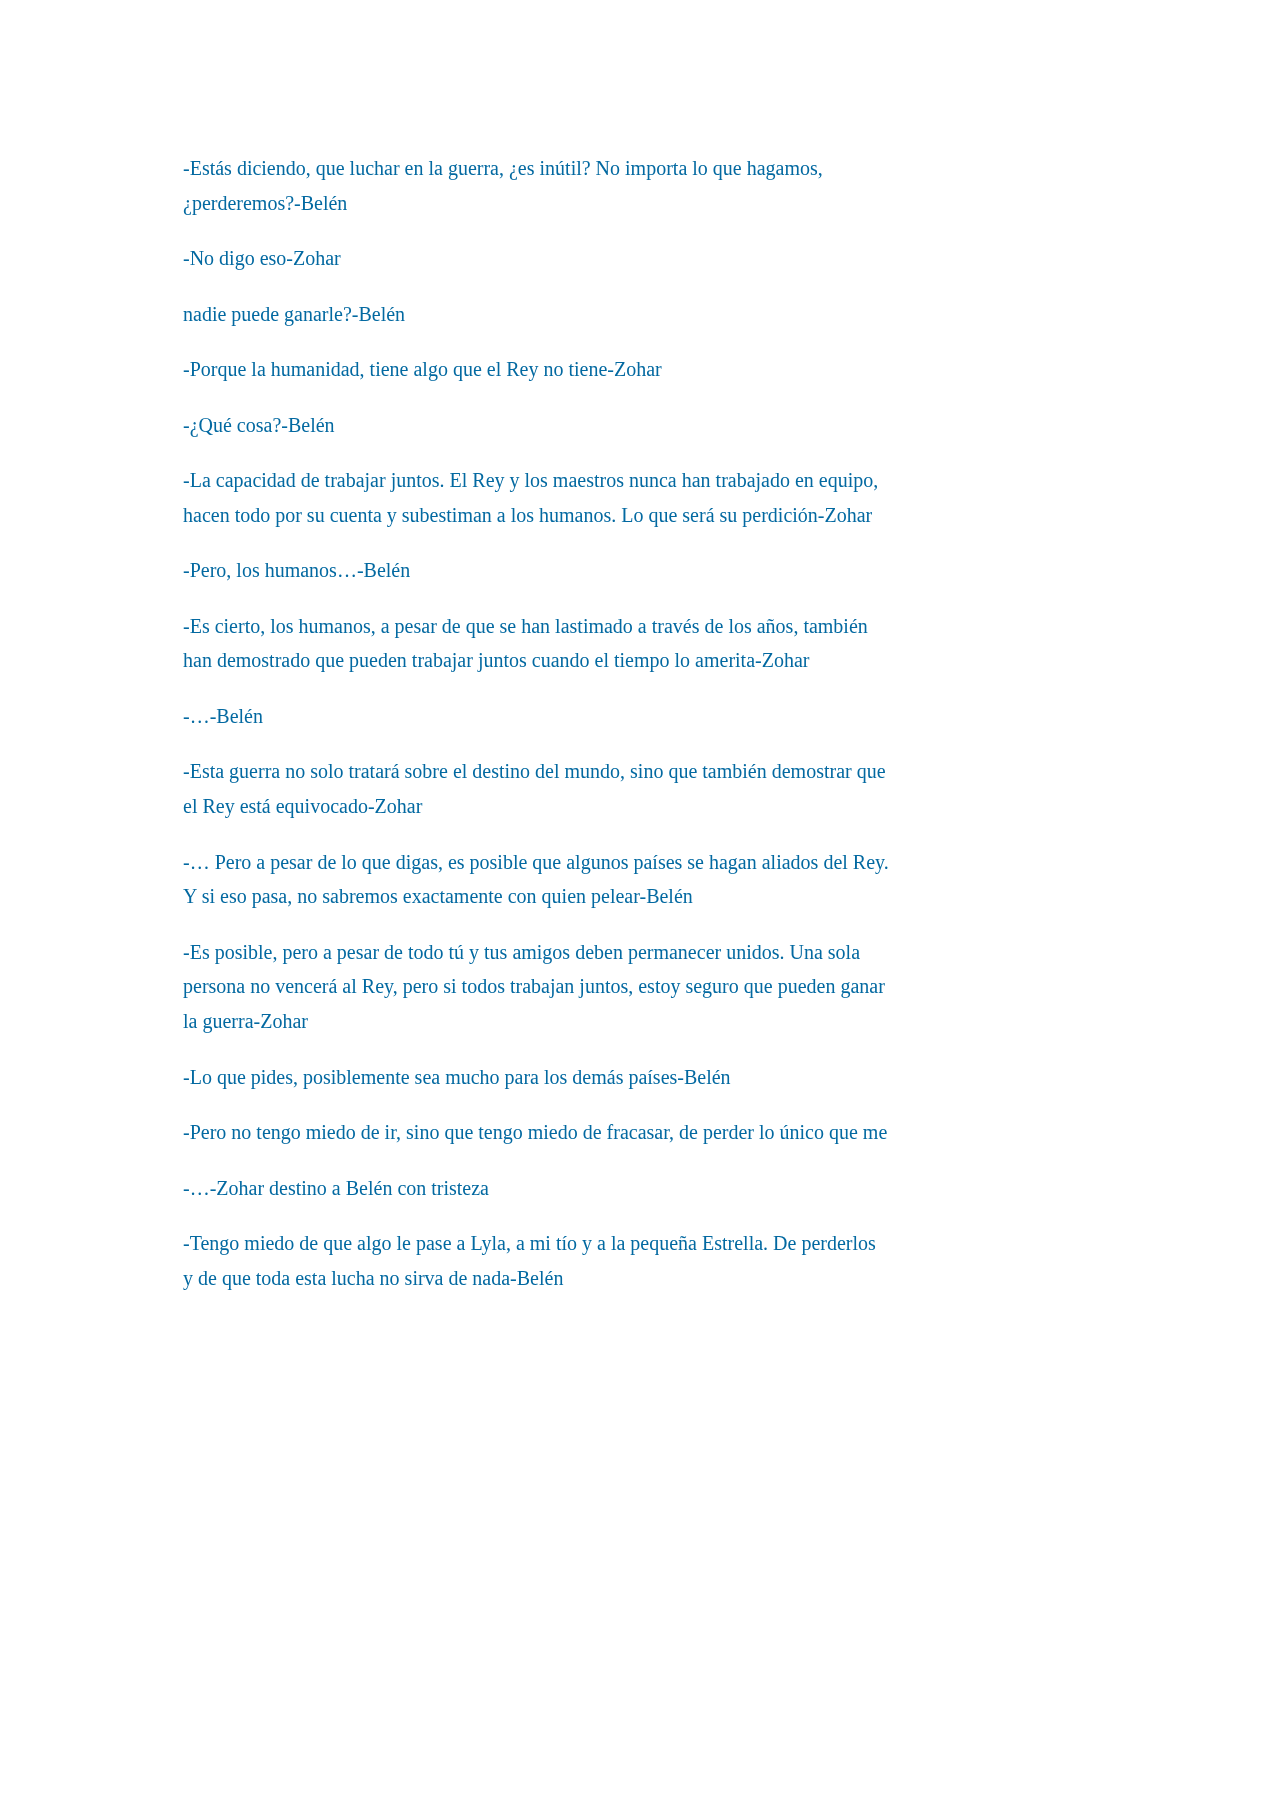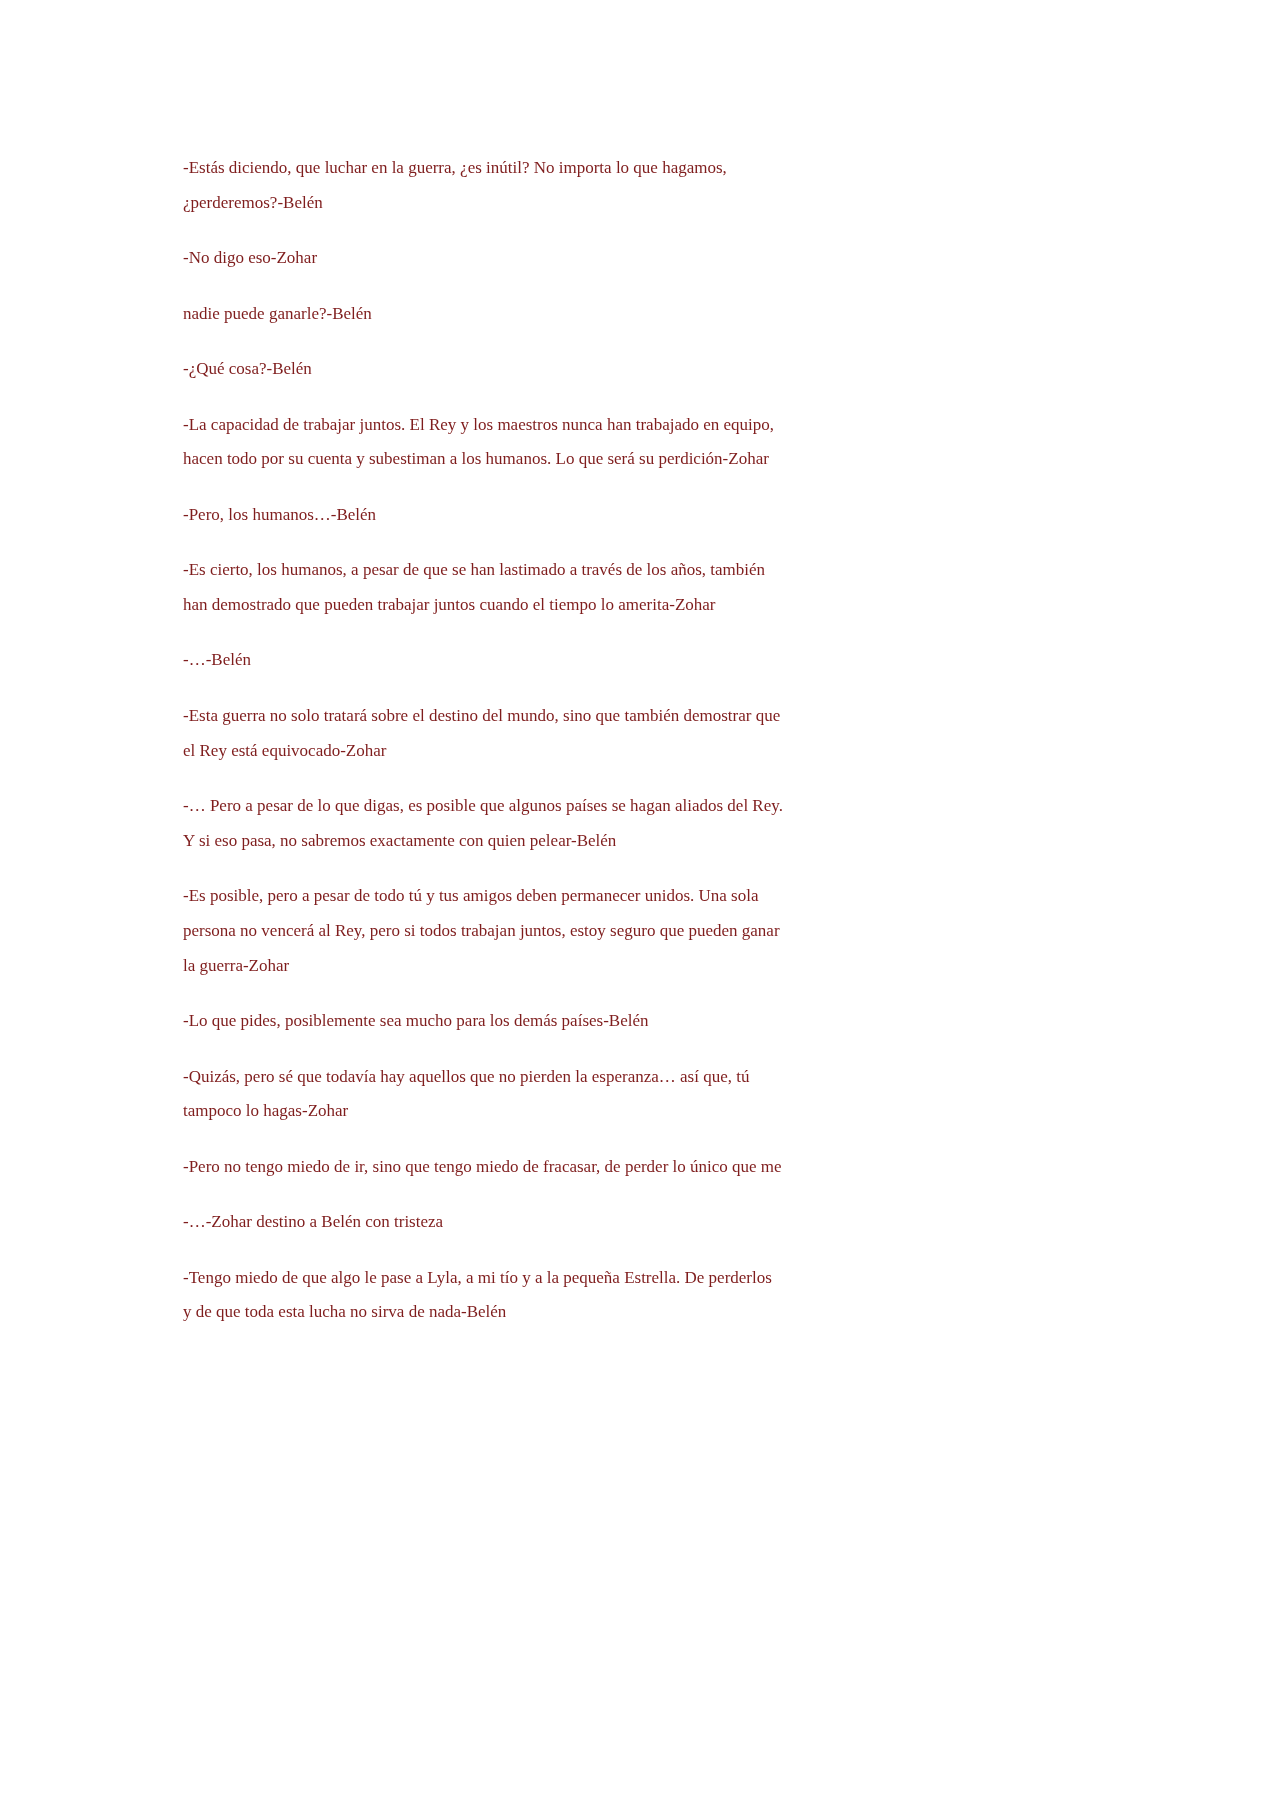--- a/index.html
+++ b/index.html
@@ -20,23 +20,23 @@
       width: 1280px;
       height: 1810px;
       background: #ffffff;
     }
     .text-column {
       position: absolute;
       left: 183px;
       top: 151px;
       width: 920px;
       font-family: "Liberation Serif", "DejaVu Serif", serif;
-      font-size: 17px;
+      font-size: 20px;
       line-height: 34.7px;
-      color: #7f1d1d;
+      color: #0369a1;
     }
     .para {
       margin: 0 0 20.8px 0;
       padding: 0;
       white-space: nowrap;
     }
     .line {
       display: block;
       height: 34.7px;
     }
@@ -48,20 +48,23 @@
   <div class="text-column" id="text-column">
   <p class="para">
         <span class="line">-Estás diciendo, que luchar en la guerra, ¿es inútil? No importa lo que hagamos,</span>
         <span class="line">¿perderemos?-Belén</span>
       </p>
       <p class="para">
         <span class="line">-No digo eso-Zohar</span>
       </p>
       <p class="para">
         <span class="line">nadie puede ganarle?-Belén</span>
+      </p>
+      <p class="para">
+        <span class="line">-Porque la humanidad, tiene algo que el Rey no tiene-Zohar</span>
       </p>
       <p class="para">
         <span class="line">-¿Qué cosa?-Belén</span>
       </p>
       <p class="para">
         <span class="line">-La capacidad de trabajar juntos. El Rey y los maestros nunca han trabajado en equipo,</span>
         <span class="line">hacen todo por su cuenta y subestiman a los humanos. Lo que será su perdición-Zohar</span>
       </p>
       <p class="para">
         <span class="line">-Pero, los humanos…-Belén</span>
@@ -83,24 +86,20 @@
       </p>
       <p class="para">
         <span class="line">-Es posible, pero a pesar de todo tú y tus amigos deben permanecer unidos. Una sola</span>
         <span class="line">persona no vencerá al Rey, pero si todos trabajan juntos, estoy seguro que pueden ganar</span>
         <span class="line">la guerra-Zohar</span>
       </p>
       <p class="para">
         <span class="line">-Lo que pides, posiblemente sea mucho para los demás países-Belén</span>
       </p>
       <p class="para">
-        <span class="line">-Quizás, pero sé que todavía hay aquellos que no pierden la esperanza… así que, tú</span>
-        <span class="line">tampoco lo hagas-Zohar</span>
-      </p>
-      <p class="para">
         <span class="line">-Pero no tengo miedo de ir, sino que tengo miedo de fracasar, de perder lo único que me</span>
       </p>
       <p class="para">
         <span class="line">-…-Zohar destino a Belén con tristeza</span>
       </p>
       <p class="para">
         <span class="line">-Tengo miedo de que algo le pase a Lyla, a mi tío y a la pequeña Estrella. De perderlos</span>
         <span class="line">y de que toda esta lucha no sirva de nada-Belén</span>
       </p>
     </div>

